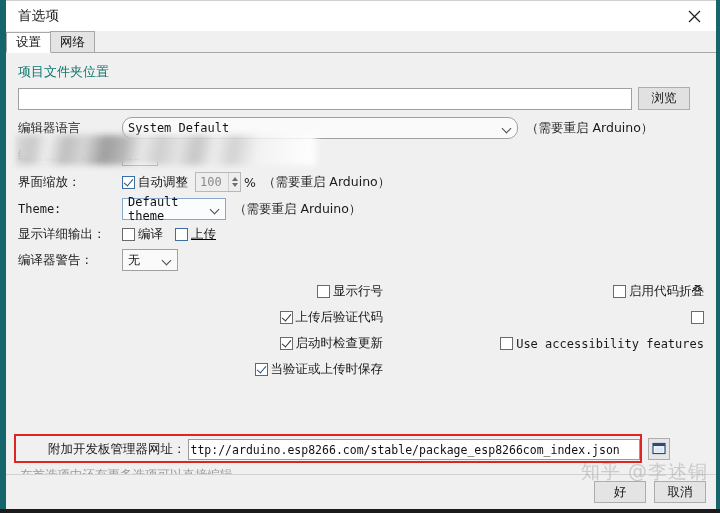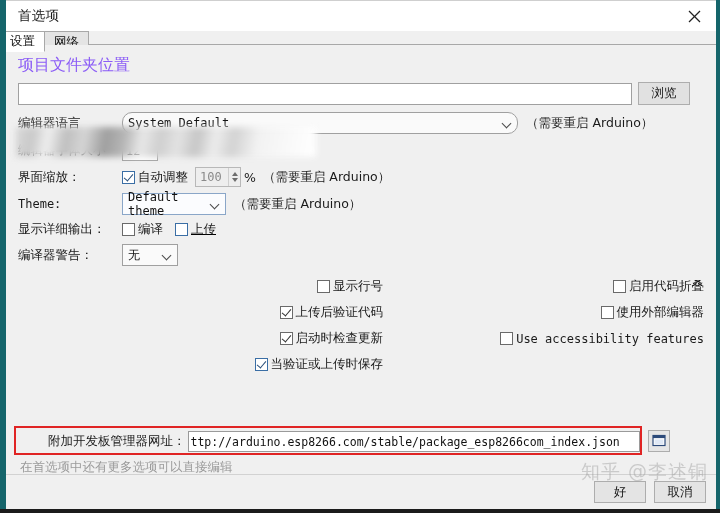--- a/index.html
+++ b/index.html
@@ -70,24 +70,25 @@
     right: 4px; top: 0;
     width: 44px; height: 30px;
     display: flex; align-items: center; justify-content: center;
     cursor: pointer;
   }
   .close-btn svg { display: block; }
 
   
   .tabstrip {
     position: relative;
-    height: 14px;
+    height: 22px;
     background: #f0f0f0;
     display: flex;
-    align-items: flex-start;
+    align-items: center;
+    padding-left: 6px;
     flex: none;
     border-bottom: 1px solid #a8a8a8;
     box-sizing: border-box;
   }
   .tab {
     height: 21px;
     box-sizing: border-box;
     padding: 0 9px;
     font-size: 12.5px;
     font-family: "DejaVu Sans", sans-serif;
@@ -114,22 +115,22 @@
     background: #f0f0f0;
     margin-left: 6px;
     margin-right: 4px;
     padding: 0;
     overflow: hidden;
   }
 
   .pad { padding: 10px 12px 0 12px; }
 
   .section-title {
-    font-size: 16px;
-    color: #8b5cf6;
+    font-size: 13px;
+    color: #0f766e;
     font-family: "DejaVu Sans", sans-serif;
     margin-bottom: 6px;
   }
 
   
   .redact {
     position: absolute;
     left: 10px; top: 82px;
     width: 300px; height: 30px;
     background: linear-gradient(100deg,
@@ -499,21 +500,20 @@
           <span class="cb"></span>
           <span class="lbl">启用代码折叠</span>
         </div>
 
         <div class="cbrow">
           <span class="cb checked"></span>
           <span class="lbl">上传后验证代码</span>
         </div>
         <div class="cbrow">
           <span class="cb"></span>
-          <span class="lbl">使用外部编辑器</span>
         </div>
 
         <div class="cbrow">
           <span class="cb checked"></span>
           <span class="lbl">启动时检查更新</span>
         </div>
         <div class="cbrow">
           <span class="cb"></span>
           <span class="lbl lbl-mono">Use accessibility features</span>
         </div>

